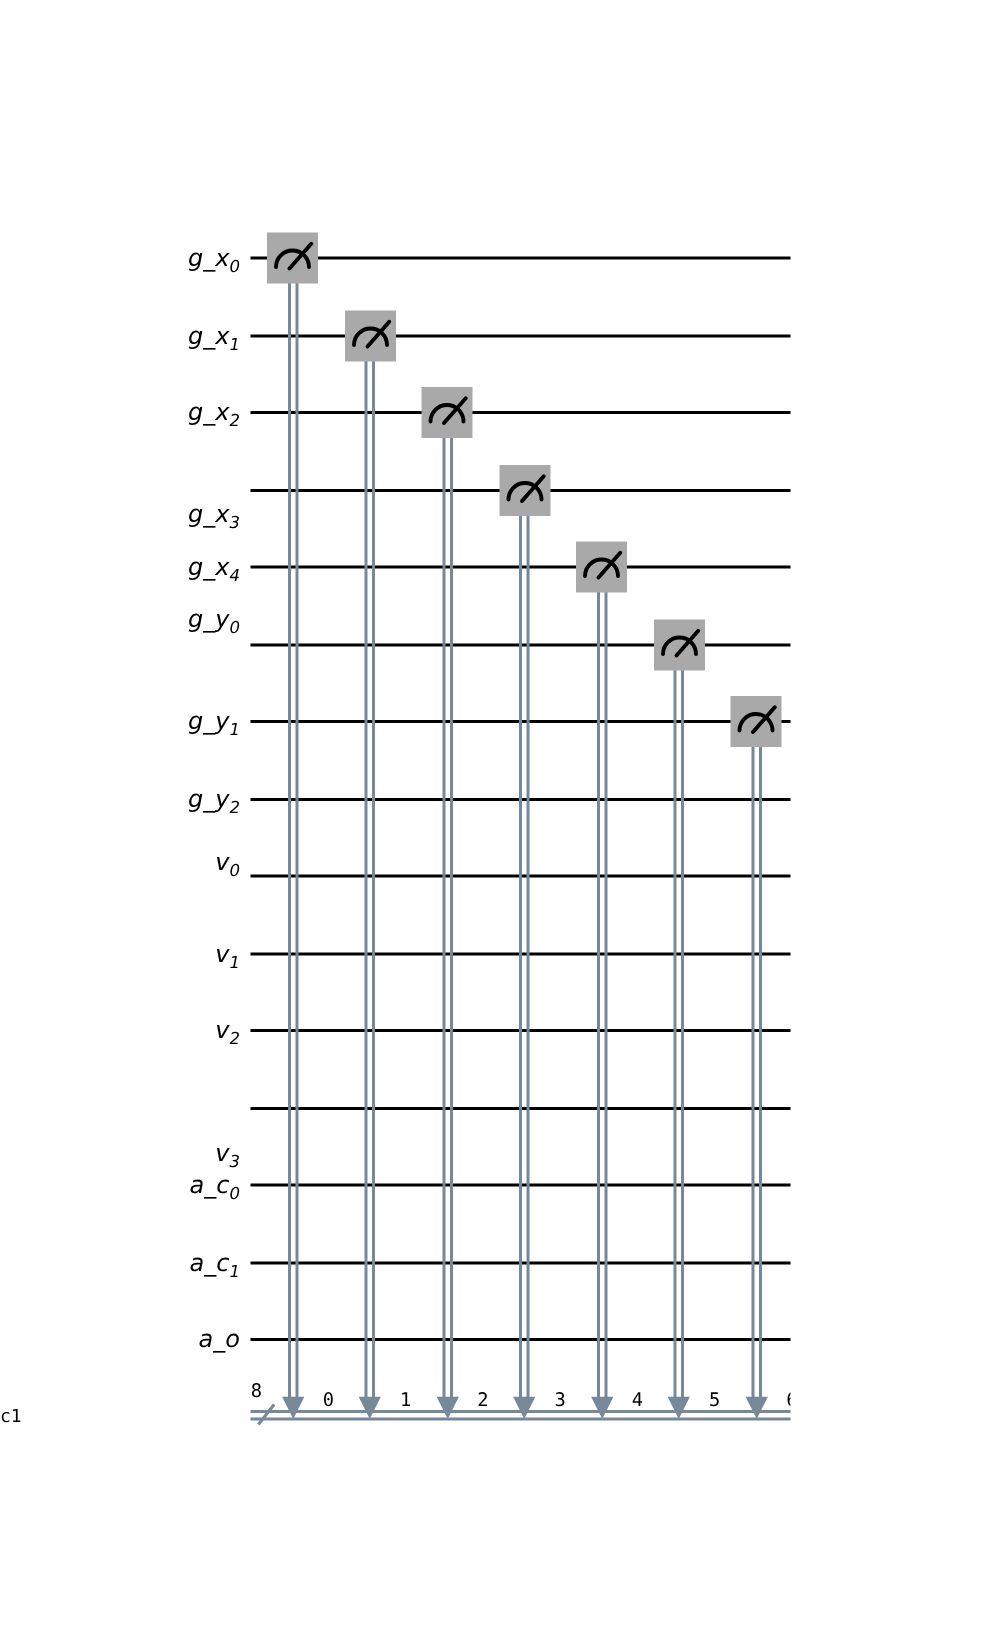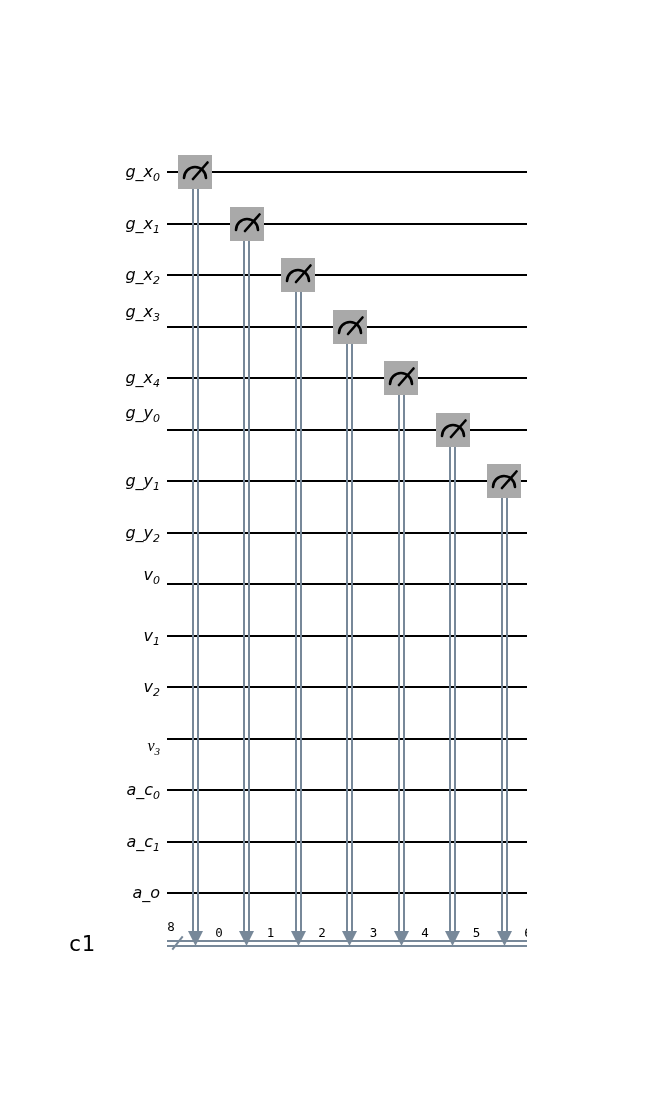--- a/index.html
+++ b/index.html
@@ -32,22 +32,22 @@
     z-index: 2;
   }
   .arrow { position: absolute; z-index: 4; width: 15px; height: 15px; }
   .bitnum {
     position: absolute; width: 20px; height: 16px; line-height: 16px;
     font-family: "DejaVu Sans Mono", monospace; font-size: 12.5px;
     text-align: center; z-index: 4;
   }
   .cl-label {
     position: absolute; left: 0; width: 163px; height: 22px; line-height: 22px;
-    text-align: center; font-family: "DejaVu Sans Mono", monospace;
-    font-size: 22px; z-index: 4;
+    text-align: left; font-family: "DejaVu Sans Mono", monospace;
+    font-size: 12px; z-index: 4;
   }
   .szlabel {
     position: absolute; width: 20px; height: 16px; line-height: 16px;
     font-family: "DejaVu Sans Mono", monospace; font-size: 12.5px;
     text-align: center; z-index: 4;
   }
   .slash {
     position: absolute; width: 17px; height: 2px; background: #778899;
     transform: rotate(-52deg); transform-origin: center; z-index: 4;
   }
@@ -58,37 +58,37 @@
 <div class="stage">
 
   <div id="gen-root">
       <div class="qwire" style="left: 167px; top: 171px; width: 418px; background: rgb(0, 0, 0);"></div>
       <div class="qlabel" style="top: 161px;"><span>g_x</span><sub>0</sub></div>
       <div class="qwire" style="left: 167px; top: 222.5px; width: 418px; background: rgb(0, 0, 0);"></div>
       <div class="qlabel" style="top: 212.5px;"><span>g_x</span><sub>1</sub></div>
       <div class="qwire" style="left: 167px; top: 274px; width: 418px; background: rgb(0, 0, 0);"></div>
       <div class="qlabel" style="top: 264px;"><span>g_x</span><sub>2</sub></div>
       <div class="qwire" style="left: 167px; top: 325.5px; width: 418px; background: rgb(0, 0, 0);"></div>
-      <div class="qlabel" style="top: 301px;"><span>g_x</span><sub>3</sub></div>
+      <div class="qlabel" style="top: 332px;"><span>g_x</span><sub>3</sub></div>
       <div class="qwire" style="left: 167px; top: 377px; width: 418px; background: rgb(0, 0, 0);"></div>
       <div class="qlabel" style="top: 367px;"><span>g_x</span><sub>4</sub></div>
       <div class="qwire" style="left: 167px; top: 428.5px; width: 418px; background: rgb(0, 0, 0);"></div>
       <div class="qlabel" style="top: 402px;"><span>g_y</span><sub>0</sub></div>
       <div class="qwire" style="left: 167px; top: 480px; width: 418px; background: rgb(0, 0, 0);"></div>
       <div class="qlabel" style="top: 470px;"><span>g_y</span><sub>1</sub></div>
       <div class="qwire" style="left: 167px; top: 531.5px; width: 418px; background: rgb(0, 0, 0);"></div>
       <div class="qlabel" style="top: 521.5px;"><span>g_y</span><sub>2</sub></div>
       <div class="qwire" style="left: 167px; top: 583px; width: 418px; background: rgb(0, 0, 0);"></div>
       <div class="qlabel" style="top: 564px;"><span>v</span><sub>0</sub></div>
       <div class="qwire" style="left: 167px; top: 634.5px; width: 418px; background: rgb(0, 0, 0);"></div>
       <div class="qlabel" style="top: 624.5px;"><span>v</span><sub>1</sub></div>
       <div class="qwire" style="left: 167px; top: 686px; width: 418px; background: rgb(0, 0, 0);"></div>
       <div class="qlabel" style="top: 676px;"><span>v</span><sub>2</sub></div>
       <div class="qwire" style="left: 167px; top: 737.5px; width: 418px; background: rgb(0, 0, 0);"></div>
-      <div class="qlabel" style="top: 735px; font-family: Liberation Serif, serif;"><span>v</span><sub>3</sub></div>
+      <div class="qlabel" style="top: 758px;"><span>v</span><sub>3</sub></div>
       <div class="qwire" style="left: 167px; top: 789px; width: 418px; background: rgb(0, 0, 0);"></div>
       <div class="qlabel" style="top: 779px;"><span>a_c</span><sub>0</sub></div>
       <div class="qwire" style="left: 167px; top: 840.5px; width: 418px; background: rgb(0, 0, 0);"></div>
       <div class="qlabel" style="top: 830.5px;"><span>a_c</span><sub>1</sub></div>
       <div class="qwire" style="left: 167px; top: 892px; width: 418px; background: rgb(0, 0, 0);"></div>
       <div class="qlabel" style="top: 882px;"><span>a_o</span><sub></sub></div>
       <div class="vline" style="left: 191.5px; top: 187px; height: 745px; border-left-color: rgb(119, 136, 153); border-right-color: rgb(119, 136, 153);"></div>
       <div class="mbox" style="left: 178px; top: 155px; background: rgb(169, 169, 169);">
         <svg width="34" height="34" viewBox="0 0 34 34">
           <path d="M 6 23 A 11 11 0 0 1 28 23" fill="none" stroke="#000000" stroke-width="2.6" stroke-linecap="round"></path>

